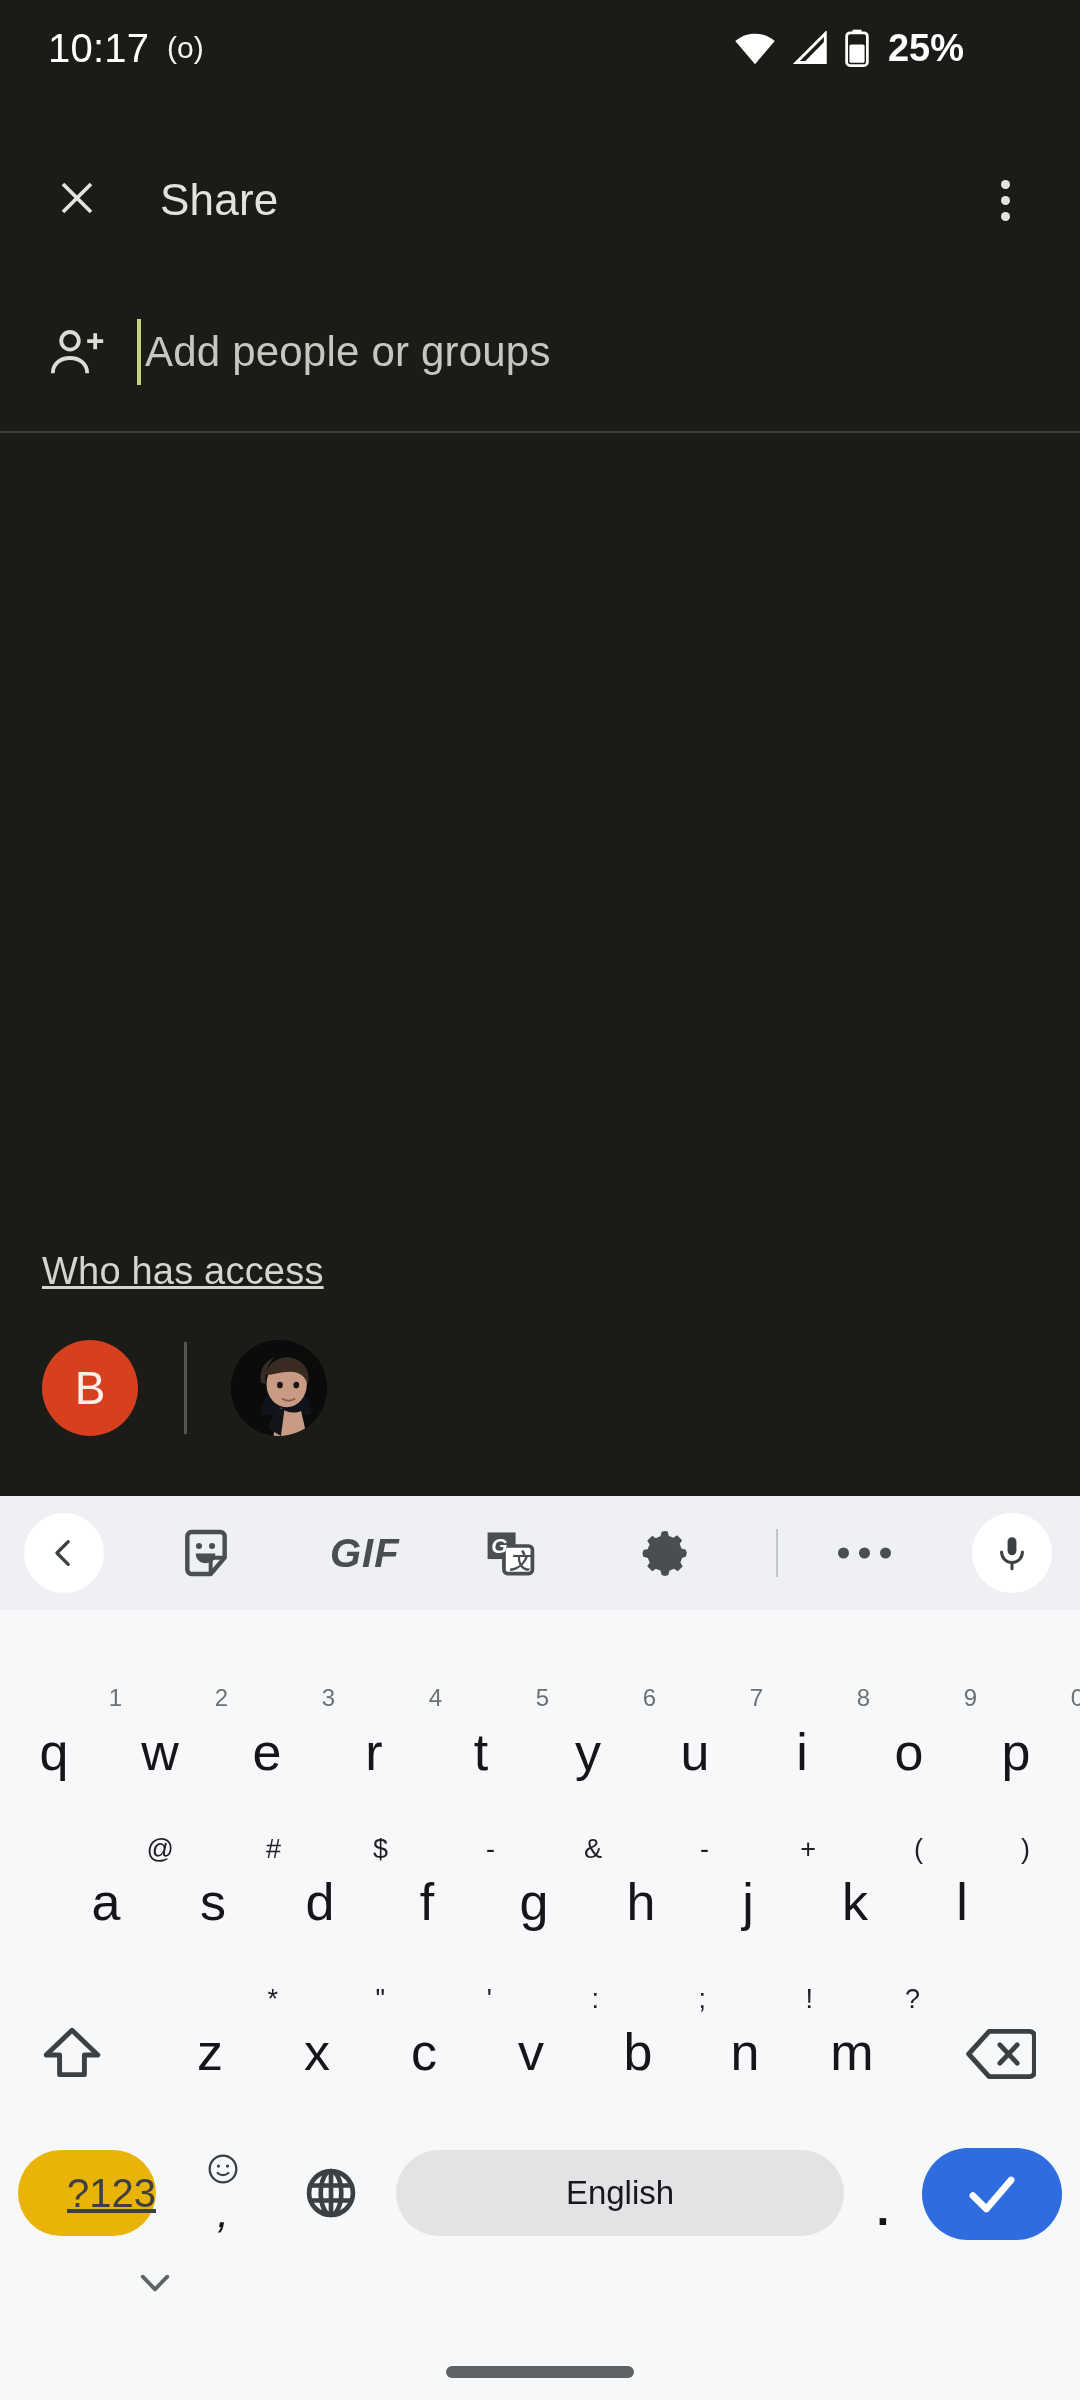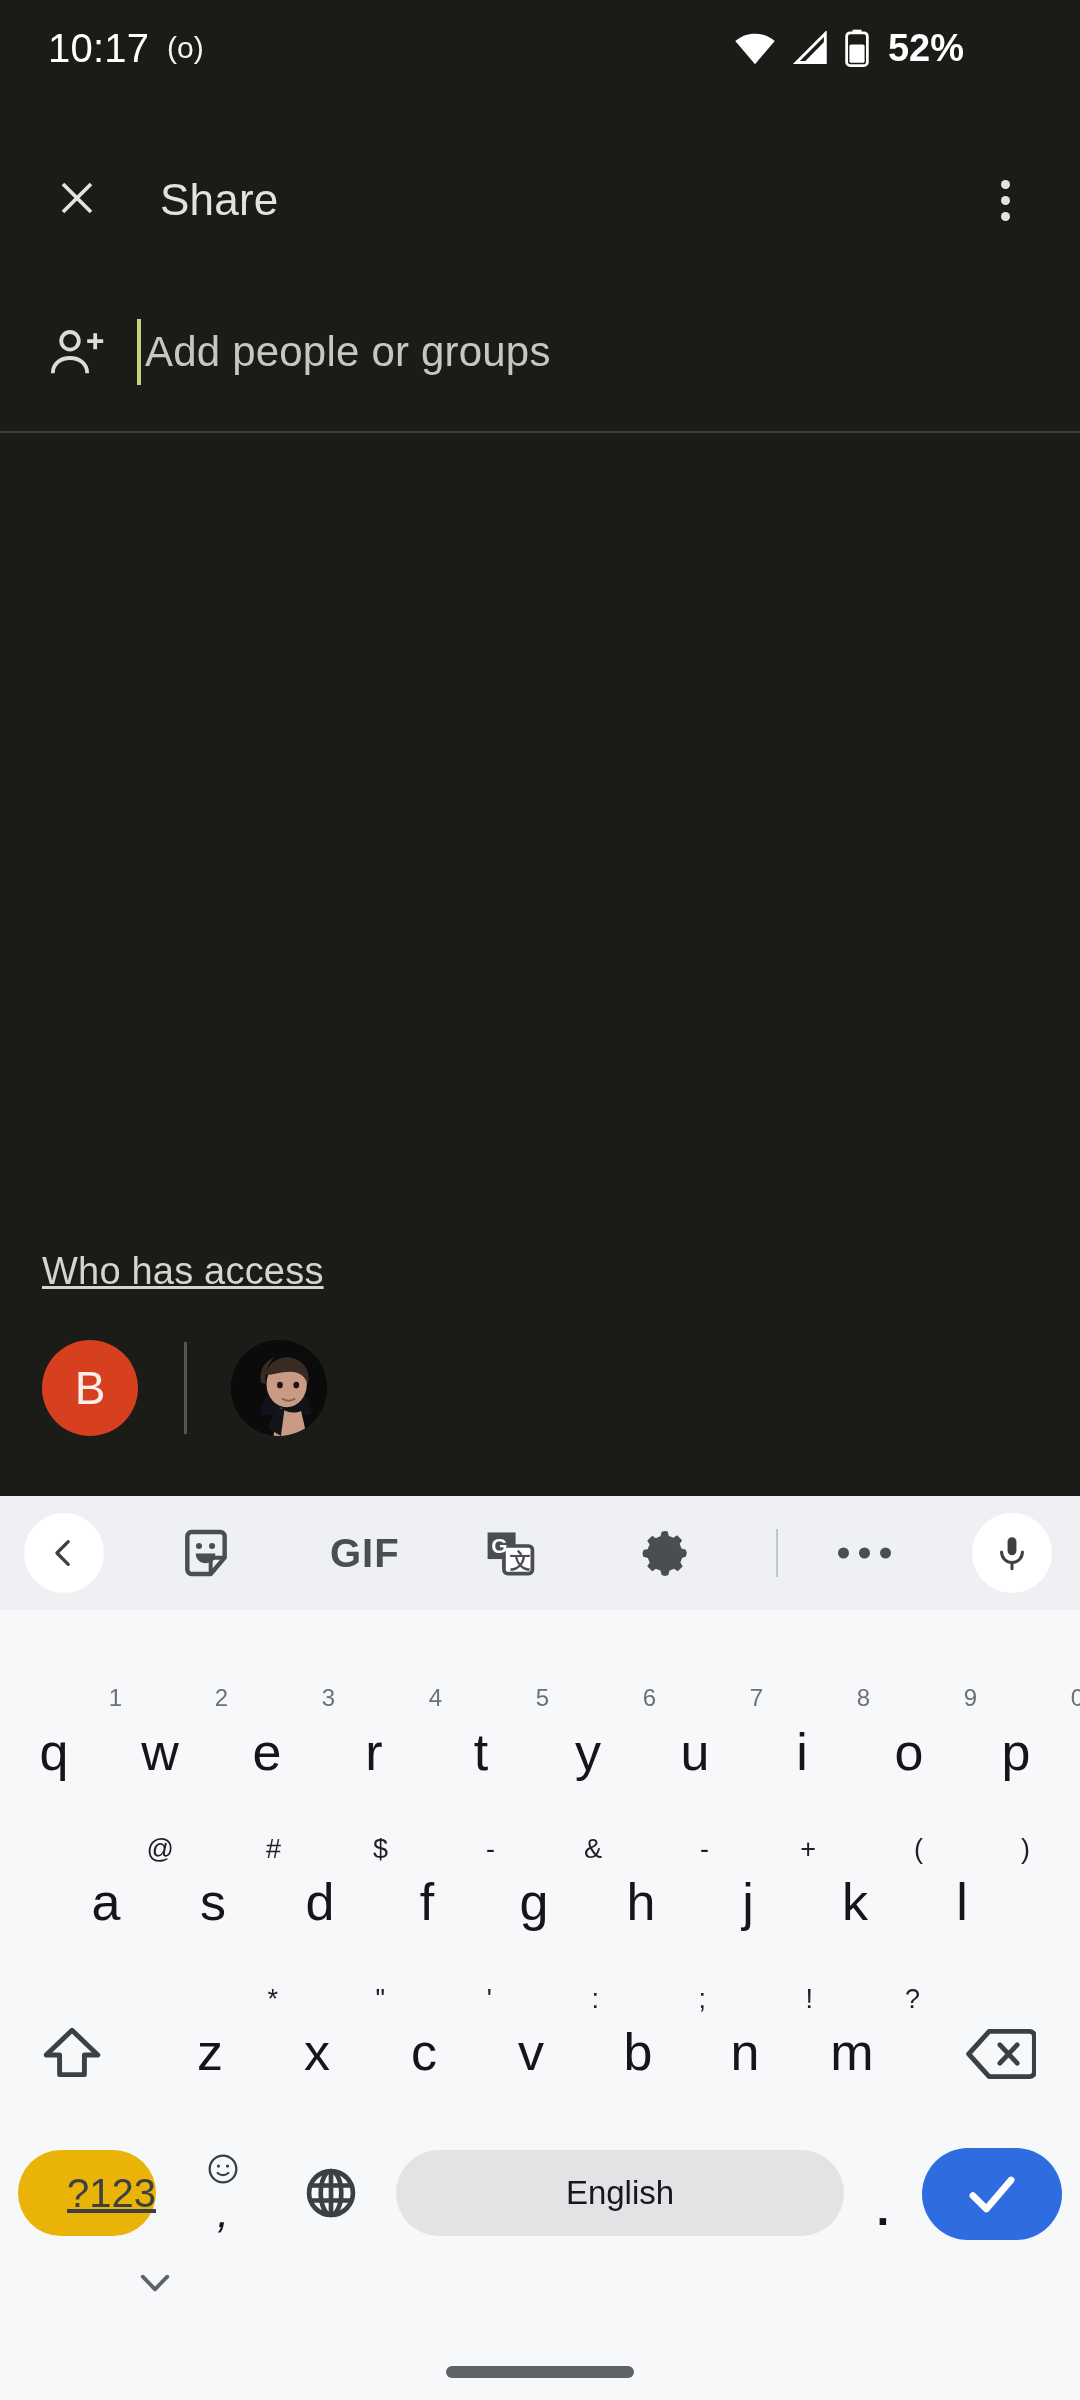--- a/index.html
+++ b/index.html
@@ -74,21 +74,21 @@
     background:#0a0a0a;
   }
   .avatar-photo .face { position:absolute; inset:0; }
 
   
   .keyboard {
     position:absolute; left:0; top:1496px; width:1080px; height:904px; background:#f7f8fa;
   }
   .kb-toolbar {
     position:relative; height:114px; width:1080px; background:#eef0f3;
-    display:flex; align-items:center;
+    display:flex; align-items:center;font-style:italic;
   }
   .kb-tool {
     position:absolute; top:50%; transform:translateY(-50%);
     display:flex; align-items:center; justify-content:center;
   }
   .circle-btn {
     width:80px; height:80px; border-radius:50%; background:#ffffff;
     display:flex; align-items:center; justify-content:center;
   }
   .kb-sep { position:absolute; width:2px; height:48px; background:#c3c7cc; top:33px; left:776px; }
@@ -154,21 +154,21 @@
             <path fill="#fff" d="M20 5.8V18.5H7.4z"></path>
           </svg>
       </span>
       <span>
         <svg width="26" height="38" viewBox="0 0 14 22">
           <rect x="4.4" y="0.4" width="5.2" height="2.2" fill="#fff"></rect>
           <rect x="1" y="2.2" width="12" height="19" rx="2" fill="none" stroke="#fff" stroke-width="1.6"></rect>
           <rect x="2.6" y="9" width="8.8" height="10.6" rx="1" fill="#fff"></rect>
         </svg>
       </span>
-      <span class="sb-batt">52%</span>
+      <span class="sb-batt">25%</span>
     </div>
   </div>
 
   <div class="appbar">
     <div class="close-btn">
       <span>
         <svg width="48" height="48" viewBox="0 0 24 24">
             <path stroke="#e3e3dc" stroke-width="1.9" d="M5 5l14 14M19 5L5 19"></path>
           </svg>
       </span>

